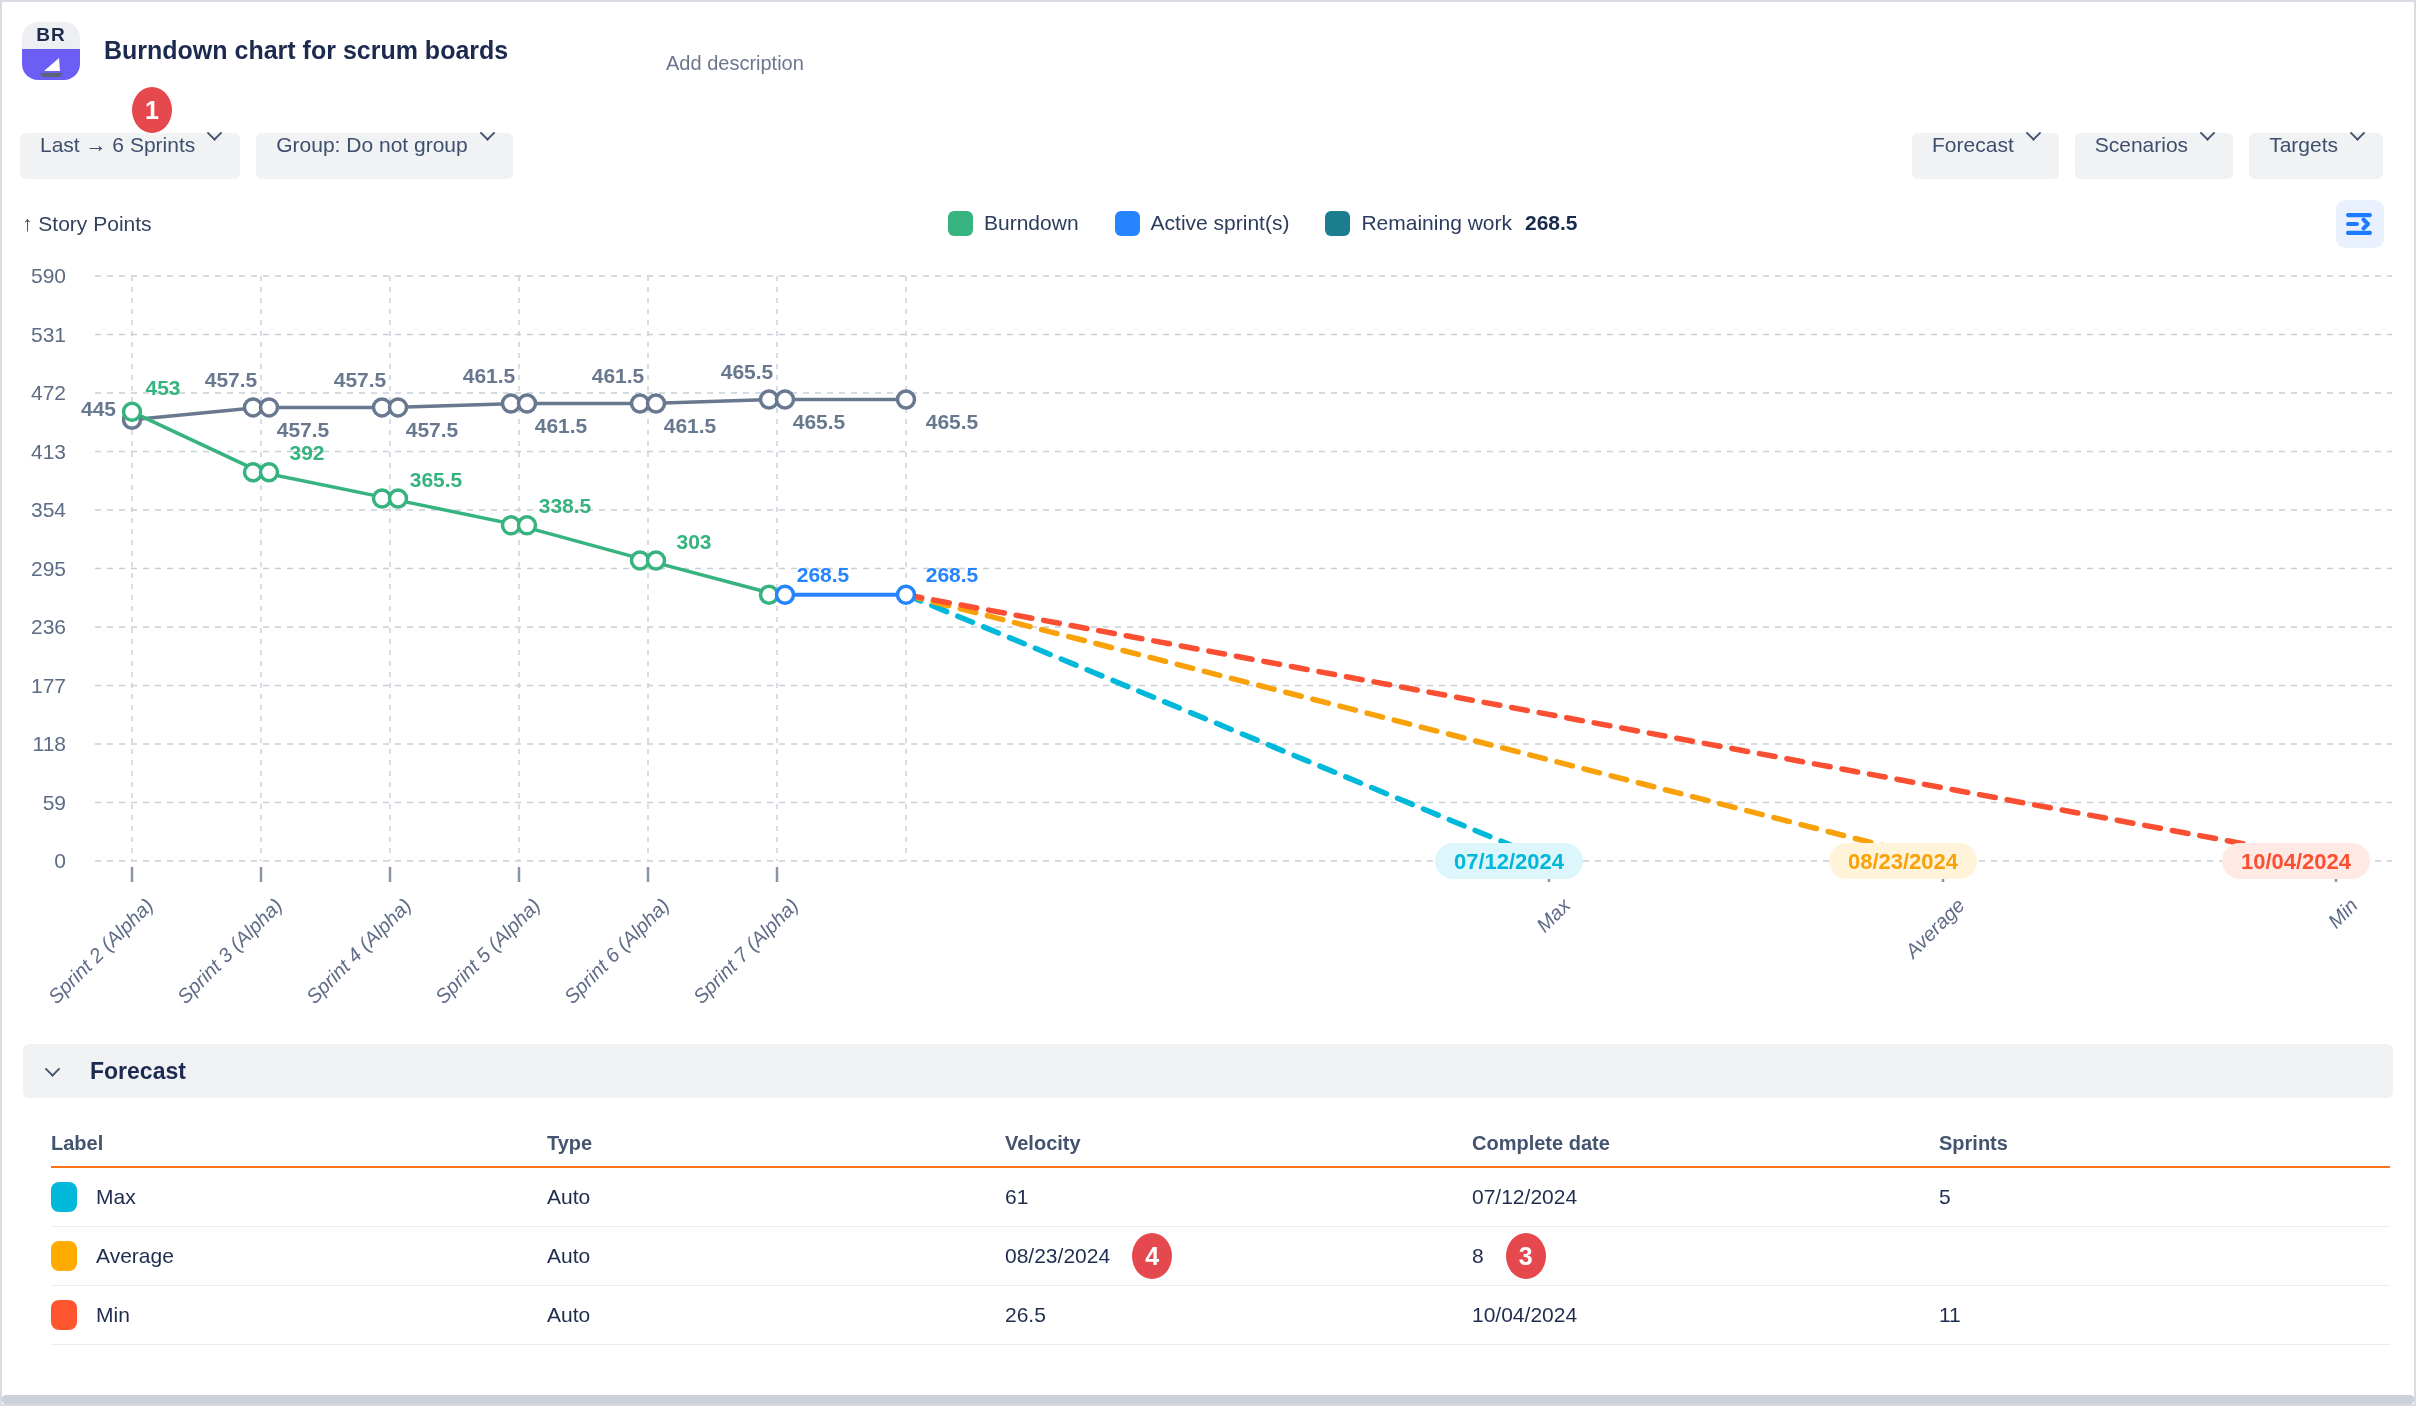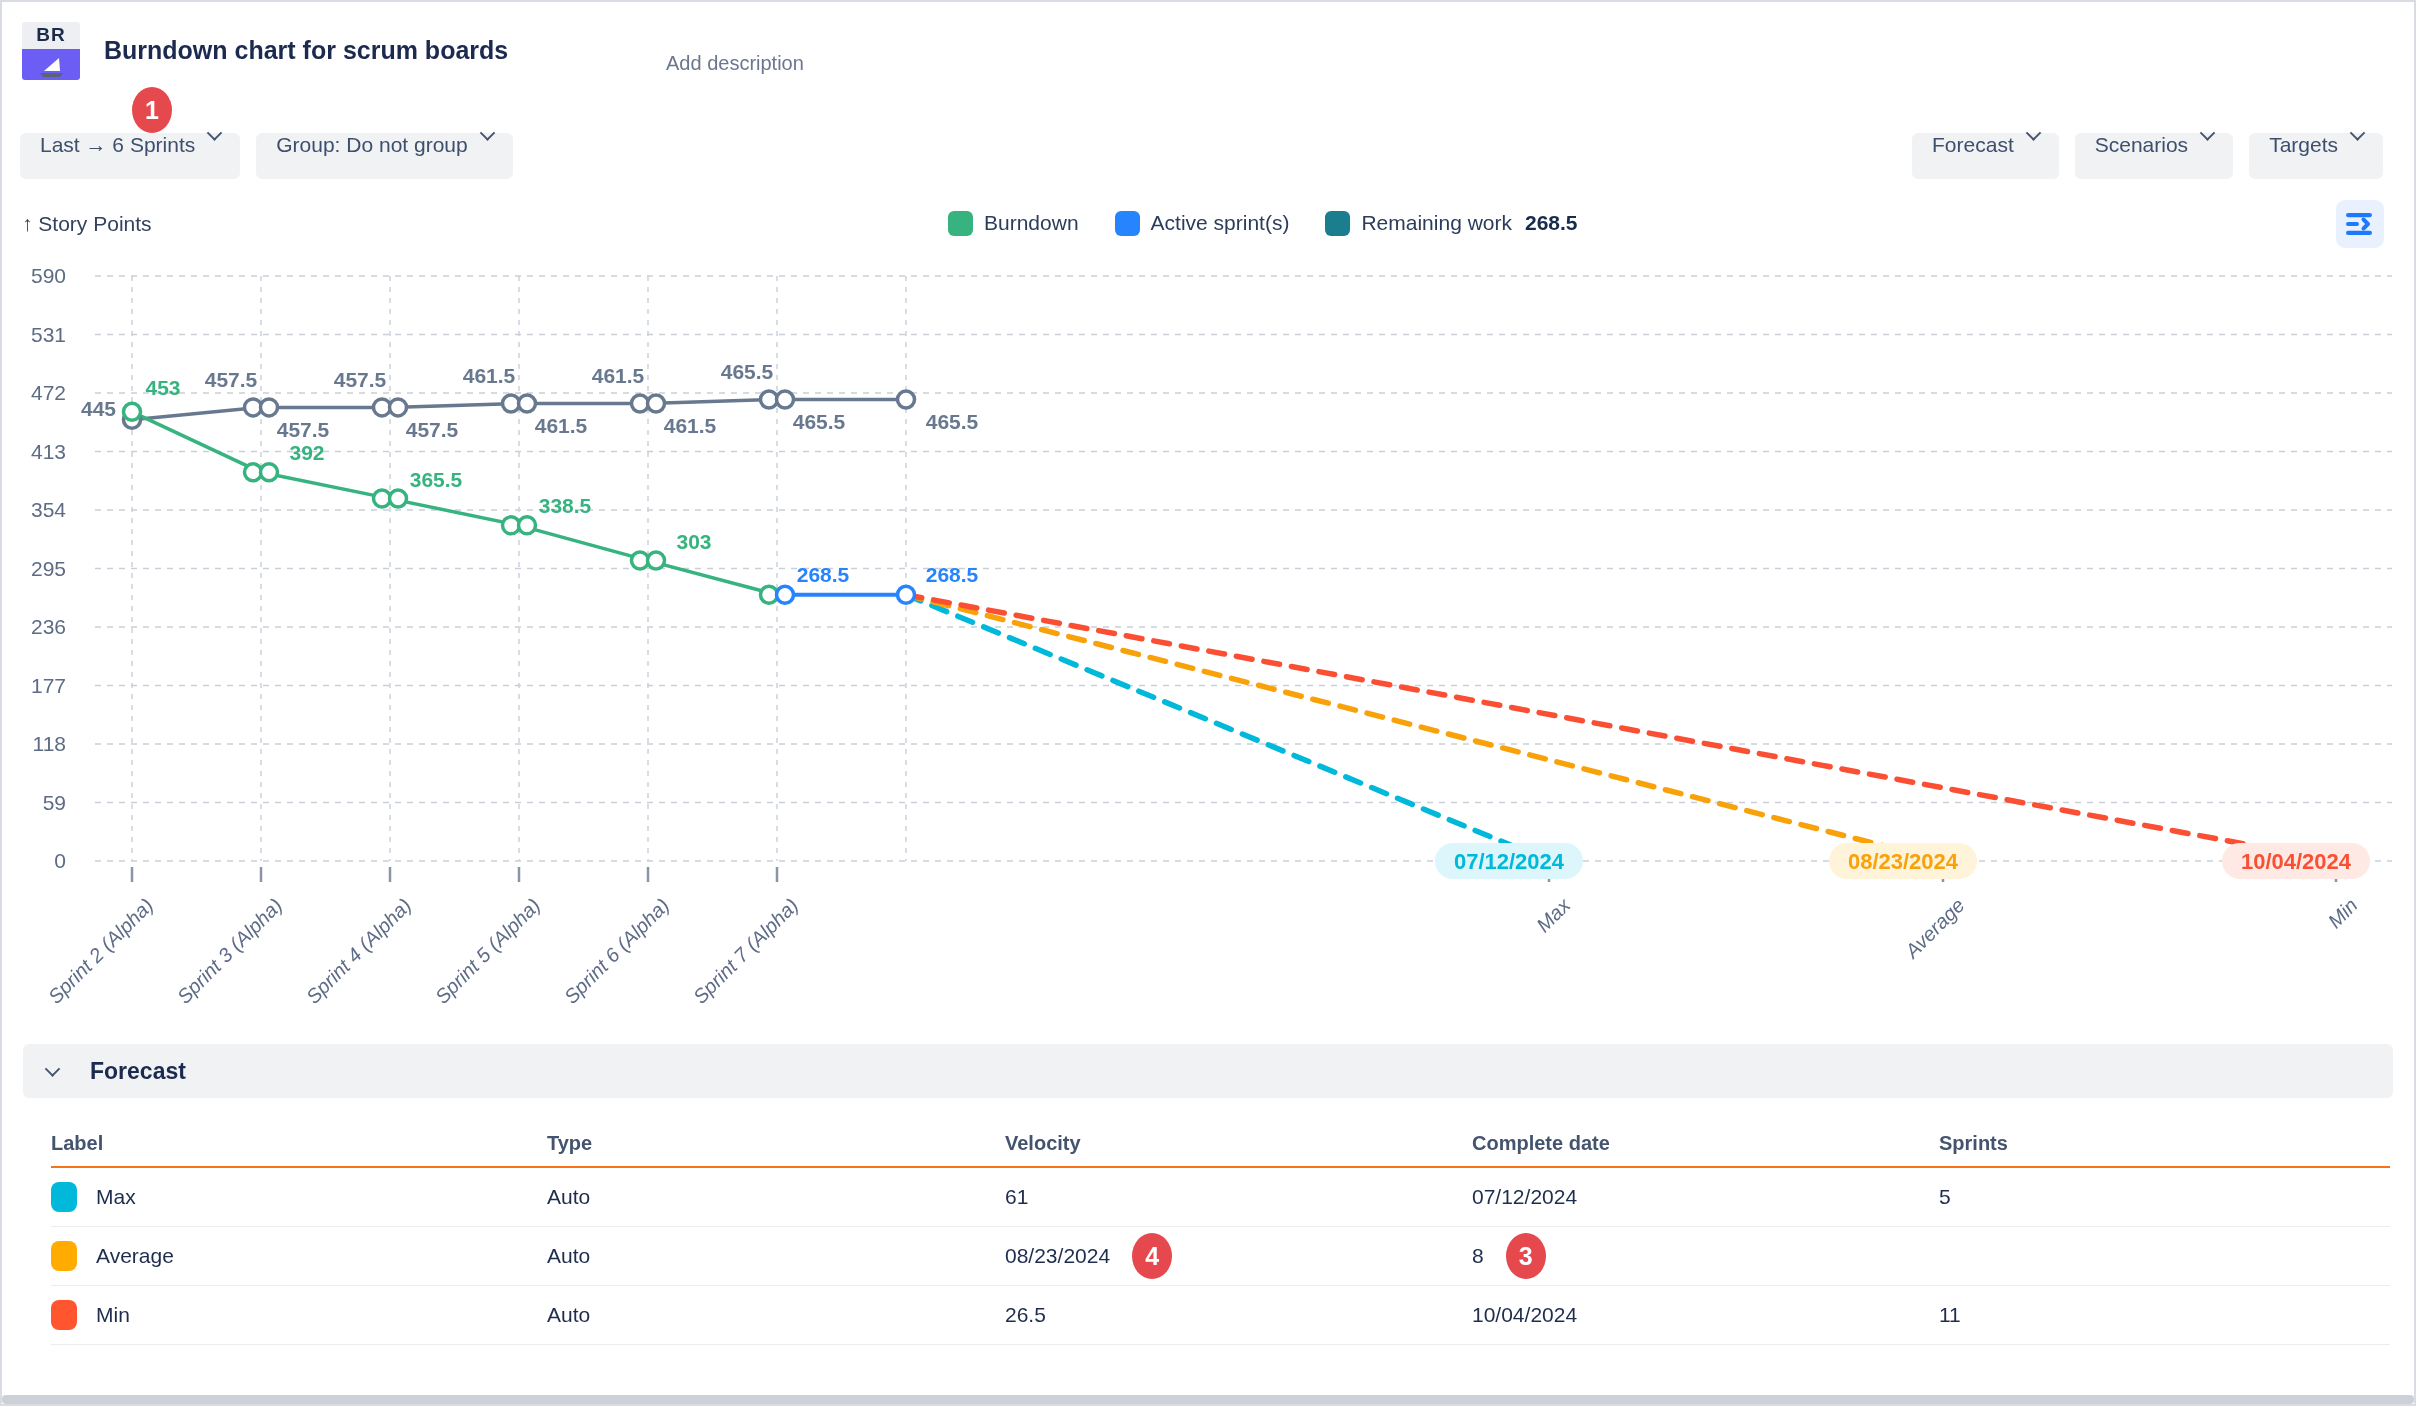--- a/index.html
+++ b/index.html
@@ -1,20 +1,20 @@
 <!DOCTYPE html>
 <html><head>
 <meta charset="utf-8">
 <style>
   html,body{margin:0;padding:0;background:#fff;}
   .page{position:relative;width:2416px;height:1406px;background:#fff;overflow:hidden;
         font-family:"Liberation Sans",sans-serif;color:#1c2b4a;
         box-shadow:inset 0 0 0 2px #d8dbe1;}
   
-  .logo{position:absolute;left:22px;top:22px;width:58px;height:58px;border-radius:3px;overflow:hidden;}
+  .logo{position:absolute;left:22px;top:22px;width:58px;height:58px;border-radius:16px;overflow:hidden;}
   .logo .logo-top{height:46%;background:#edeff3;display:flex;align-items:center;justify-content:center;
         font-weight:800;font-size:19px;color:#1c2b4a;letter-spacing:1px;}
   .logo .logo-bottom{height:54%;background:#6c5ef5;position:relative;}
   .page-title{position:absolute;left:104px;top:36px;font-size:25px;font-weight:600;color:#1b2a4e;margin:0;}
   .add-desc{position:absolute;left:666px;top:52px;font-size:20px;color:#6b778c;cursor:pointer;}
   
   .filters{position:absolute;left:20px;top:133px;display:flex;gap:16px;}
   .actions{position:absolute;right:33px;top:133px;display:flex;gap:16px;}
   .tb-btn{display:inline-flex;align-items:flex-start;height:46px;padding:0 20px;border:none;border-radius:6px;
         background:#f1f2f4;color:#3d4f6d;font-size:21px;font-weight:500;font-family:inherit;cursor:pointer;white-space:nowrap;}

